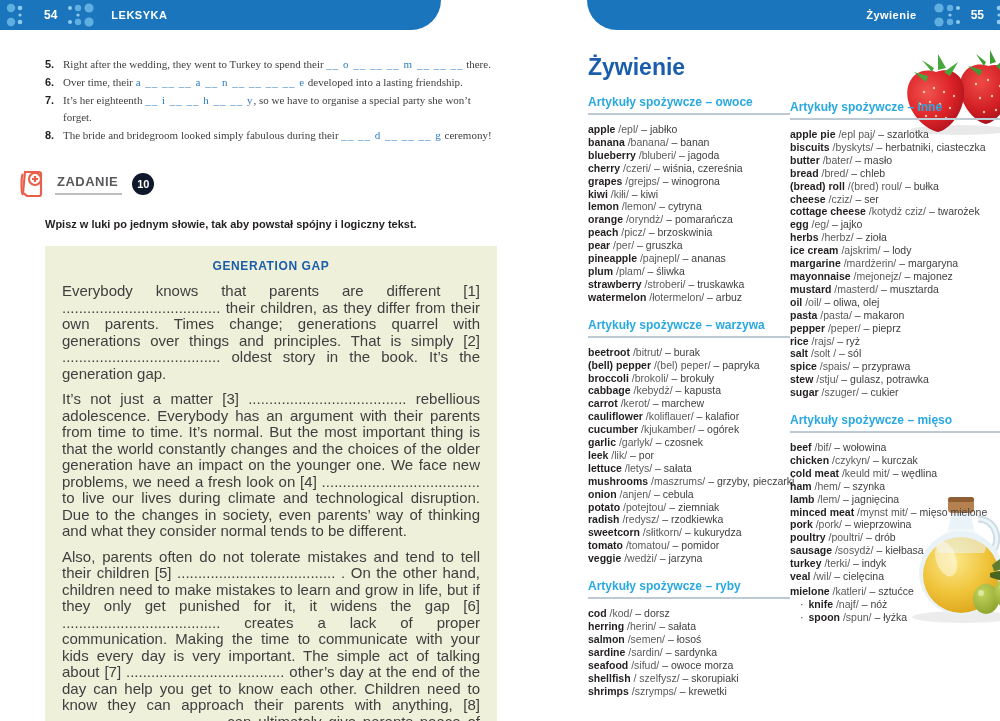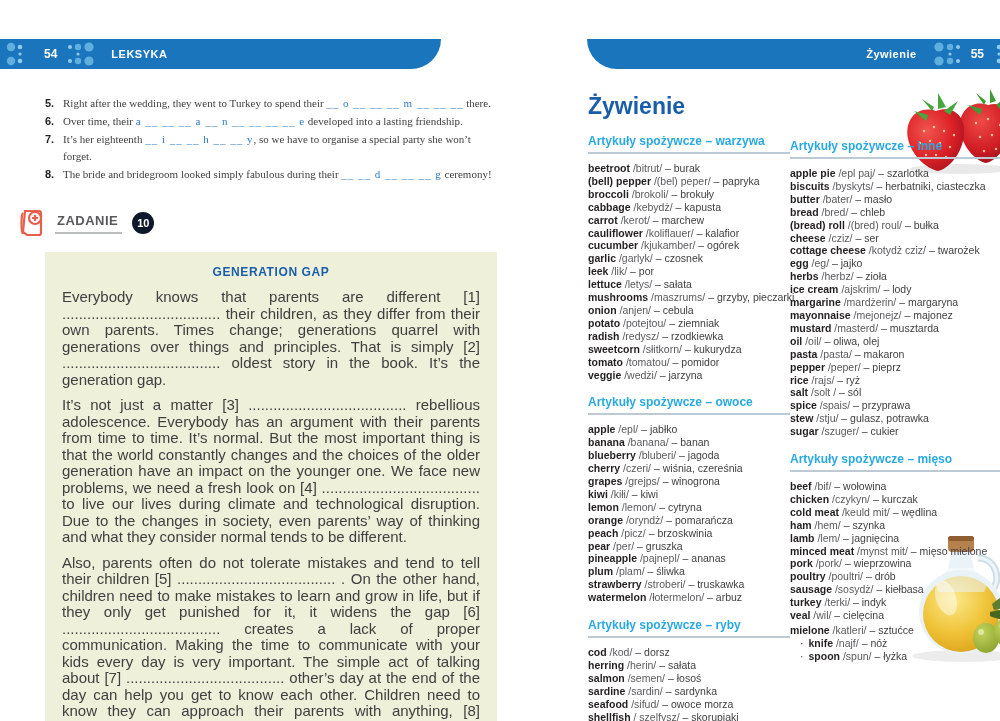--- a/index.html
+++ b/index.html
@@ -1,18 +1,18 @@
 <!DOCTYPE html>
 <html><head>
 <meta charset="utf-8">
 <style>
   html,body{margin:0;padding:0;background:#e8e8e8;}
   .spread{position:relative;width:1000px;height:721px;background:#ffffff;overflow:hidden;
           font-family:"Liberation Sans",sans-serif;color:#414042;}
-  .page{position:absolute;top:0;width:500px;height:540px;margin-top:39px;}
+  .page{position:absolute;top:0;width:500px;height:540px;}
   .page-left{left:0;}
   .page-right{left:528px;text-decoration:underline;}
 
   
   .bar{position:absolute;top:0;height:30px;background:#1b75bc;color:#fff;
        display:flex;align-items:center;font-size:11px;font-weight:bold;}
   .bar-left{left:0;width:437px;border-radius:0 0 30px 0;padding-left:4px;}
   .bar-right{right:0;width:437px;border-radius:0 0 0 30px;justify-content:flex-end;padding-right:4px;}
   .bar .pageno{margin:0 6px;font-size:12px;}
   .bar .slabel{margin:0 10px;letter-spacing:.5px;}
@@ -113,20 +113,21 @@
         <svg class="task-icon" width="28" height="32" viewBox="0 0 28 32">
           <path d="M7 4 h14 a2 2 0 0 1 2 2 v20 a2 2 0 0 1 -2 2 h-12 l-4 -3 z" fill="none" stroke="#e8604c" stroke-width="2.2"></path>
           <path d="M5 6 c-2 2 -2 18 0 21" fill="none" stroke="#e8604c" stroke-width="2.2"></path>
           <circle cx="17" cy="11" r="6" fill="#fff" stroke="#e8604c" stroke-width="2.2"></circle>
           <path d="M17 8 v6 M14 11 h6" stroke="#e8604c" stroke-width="2.2"></path>
         </svg>
         <span class="task-label">ZADANIE</span>
         <span class="task-badge">10</span>
       </div>
 
+      <p class="instruction">Wpisz w luki po jednym słowie, tak aby powstał spójny i logiczny tekst.</p>
 
       <div class="reading-box">
         <div class="reading-title">GENERATION GAP</div>
         <p>Everybody knows that parents are different [1] ...................................... their children, as they differ from their own parents. Times change; generations quarrel with generations over things and principles. That is simply [2] ...................................... oldest story in the book. It’s the generation gap.</p>
         <p>It’s not just a matter [3] ...................................... rebellious adolescence. Everybody has an argument with their parents from time to time. It’s normal. But the most important thing is that the world constantly changes and the choices of the older generation have an impact on the younger one. We face new problems, we need a fresh look on [4] ...................................... to live our lives during climate and technological disruption. Due to the changes in society, even parents’ way of thinking and what they consider normal tends to be different.</p>
         <p>Also, parents often do not tolerate mistakes and tend to tell their children [5] ...................................... . On the other hand, children need to make mistakes to learn and grow in life, but if they only get punished for it, it widens the gap [6] ...................................... creates a lack of proper communication. Making the time to communicate with your kids every day is very important. The simple act of talking about [7] ...................................... other’s day at the end of the day can help you get to know each other. Children need to know they can approach their parents with anything, [8] ...................................... can ultimately give parents peace of mind since they do not need to worry about their children hiding things that are important.</p>
       </div>
     </div>
   </div>
 
@@ -246,55 +247,55 @@
       <ellipse cx="100" cy="100" rx="12" ry="14" fill="url(#ol)"></ellipse>
       <circle cx="75" cy="100" r="3" fill="#e3ecb0" opacity=".8"></circle>
       <circle cx="96" cy="94" r="2.5" fill="#e3ecb0" opacity=".8"></circle>
     </svg>
 
     <div class="content-right">
       <h1 class="vtitle">Żywienie</h1>
       <div class="cols">
         <div class="col-a" id="vocab-col-left">
             <div class="vsec">
+              <div class="vhead">Artykuły spożywcze – owoce</div>
+              <div class="ventry"><b class="w">apple</b><span class="p"> /epl/ </span><span class="t">– jabłko</span></div>
+              <div class="ventry"><b class="w">banana</b><span class="p"> /banana/ </span><span class="t">– banan</span></div>
+              <div class="ventry"><b class="w">blueberry</b><span class="p"> /bluberi/ </span><span class="t">– jagoda</span></div>
+              <div class="ventry"><b class="w">cherry</b><span class="p"> /czeri/ </span><span class="t">– wiśnia, czereśnia</span></div>
+              <div class="ventry"><b class="w">grapes</b><span class="p"> /grejps/ </span><span class="t">– winogrona</span></div>
+              <div class="ventry"><b class="w">kiwi</b><span class="p"> /kiłi/ </span><span class="t">– kiwi</span></div>
+              <div class="ventry"><b class="w">lemon</b><span class="p"> /lemon/ </span><span class="t">– cytryna</span></div>
+              <div class="ventry"><b class="w">orange</b><span class="p"> /oryndż/ </span><span class="t">– pomarańcza</span></div>
+              <div class="ventry"><b class="w">peach</b><span class="p"> /picz/ </span><span class="t">– brzoskwinia</span></div>
+              <div class="ventry"><b class="w">pear</b><span class="p"> /per/ </span><span class="t">– gruszka</span></div>
+              <div class="ventry"><b class="w">pineapple</b><span class="p"> /pajnepl/ </span><span class="t">– ananas</span></div>
+              <div class="ventry"><b class="w">plum</b><span class="p"> /plam/ </span><span class="t">– śliwka</span></div>
+              <div class="ventry"><b class="w">strawberry</b><span class="p"> /stroberi/ </span><span class="t">– truskawka</span></div>
+              <div class="ventry"><b class="w">watermelon</b><span class="p"> /łotermelon/ </span><span class="t">– arbuz</span></div>
+            </div>
+            <div class="vsec">
               <div class="vhead">Artykuły spożywcze – warzywa</div>
               <div class="ventry"><b class="w">beetroot</b><span class="p"> /bitrut/ </span><span class="t">– burak</span></div>
               <div class="ventry"><b class="w">(bell) pepper</b><span class="p"> /(bel) peper/ </span><span class="t">– papryka</span></div>
               <div class="ventry"><b class="w">broccoli</b><span class="p"> /brokoli/ </span><span class="t">– brokuły</span></div>
               <div class="ventry"><b class="w">cabbage</b><span class="p"> /kebydż/ </span><span class="t">– kapusta</span></div>
               <div class="ventry"><b class="w">carrot</b><span class="p"> /kerot/ </span><span class="t">– marchew</span></div>
               <div class="ventry"><b class="w">cauliflower</b><span class="p"> /koliflauer/ </span><span class="t">– kalafior</span></div>
               <div class="ventry"><b class="w">cucumber</b><span class="p"> /kjukamber/ </span><span class="t">– ogórek</span></div>
               <div class="ventry"><b class="w">garlic</b><span class="p"> /garlyk/ </span><span class="t">– czosnek</span></div>
               <div class="ventry"><b class="w">leek</b><span class="p"> /lik/ </span><span class="t">– por</span></div>
               <div class="ventry"><b class="w">lettuce</b><span class="p"> /letys/ </span><span class="t">– sałata</span></div>
               <div class="ventry"><b class="w">mushrooms</b><span class="p"> /maszrums/ </span><span class="t">– grzyby, pieczarki</span></div>
               <div class="ventry"><b class="w">onion</b><span class="p"> /anjen/ </span><span class="t">– cebula</span></div>
               <div class="ventry"><b class="w">potato</b><span class="p"> /potejtou/ </span><span class="t">– ziemniak</span></div>
               <div class="ventry"><b class="w">radish</b><span class="p"> /redysz/ </span><span class="t">– rzodkiewka</span></div>
               <div class="ventry"><b class="w">sweetcorn</b><span class="p"> /słitkorn/ </span><span class="t">– kukurydza</span></div>
               <div class="ventry"><b class="w">tomato</b><span class="p"> /tomatou/ </span><span class="t">– pomidor</span></div>
               <div class="ventry"><b class="w">veggie</b><span class="p"> /wedżi/ </span><span class="t">– jarzyna</span></div>
-            </div>
-            <div class="vsec">
-              <div class="vhead">Artykuły spożywcze – owoce</div>
-              <div class="ventry"><b class="w">apple</b><span class="p"> /epl/ </span><span class="t">– jabłko</span></div>
-              <div class="ventry"><b class="w">banana</b><span class="p"> /banana/ </span><span class="t">– banan</span></div>
-              <div class="ventry"><b class="w">blueberry</b><span class="p"> /bluberi/ </span><span class="t">– jagoda</span></div>
-              <div class="ventry"><b class="w">cherry</b><span class="p"> /czeri/ </span><span class="t">– wiśnia, czereśnia</span></div>
-              <div class="ventry"><b class="w">grapes</b><span class="p"> /grejps/ </span><span class="t">– winogrona</span></div>
-              <div class="ventry"><b class="w">kiwi</b><span class="p"> /kiłi/ </span><span class="t">– kiwi</span></div>
-              <div class="ventry"><b class="w">lemon</b><span class="p"> /lemon/ </span><span class="t">– cytryna</span></div>
-              <div class="ventry"><b class="w">orange</b><span class="p"> /oryndż/ </span><span class="t">– pomarańcza</span></div>
-              <div class="ventry"><b class="w">peach</b><span class="p"> /picz/ </span><span class="t">– brzoskwinia</span></div>
-              <div class="ventry"><b class="w">pear</b><span class="p"> /per/ </span><span class="t">– gruszka</span></div>
-              <div class="ventry"><b class="w">pineapple</b><span class="p"> /pajnepl/ </span><span class="t">– ananas</span></div>
-              <div class="ventry"><b class="w">plum</b><span class="p"> /plam/ </span><span class="t">– śliwka</span></div>
-              <div class="ventry"><b class="w">strawberry</b><span class="p"> /stroberi/ </span><span class="t">– truskawka</span></div>
-              <div class="ventry"><b class="w">watermelon</b><span class="p"> /łotermelon/ </span><span class="t">– arbuz</span></div>
             </div>
             <div class="vsec">
               <div class="vhead">Artykuły spożywcze – ryby</div>
               <div class="ventry"><b class="w">cod</b><span class="p"> /kod/ </span><span class="t">– dorsz</span></div>
               <div class="ventry"><b class="w">herring</b><span class="p"> /herin/ </span><span class="t">– sałata</span></div>
               <div class="ventry"><b class="w">salmon</b><span class="p"> /semen/ </span><span class="t">– łosoś</span></div>
               <div class="ventry"><b class="w">sardine</b><span class="p"> /sardin/ </span><span class="t">– sardynka</span></div>
               <div class="ventry"><b class="w">seafood</b><span class="p"> /sifud/ </span><span class="t">– owoce morza</span></div>
               <div class="ventry"><b class="w">shellfish</b><span class="p"> / szelfysz/ </span><span class="t">– skorupiaki</span></div>
               <div class="ventry"><b class="w">shrimps</b><span class="p"> /szrymps/ </span><span class="t">– krewetki</span></div>

